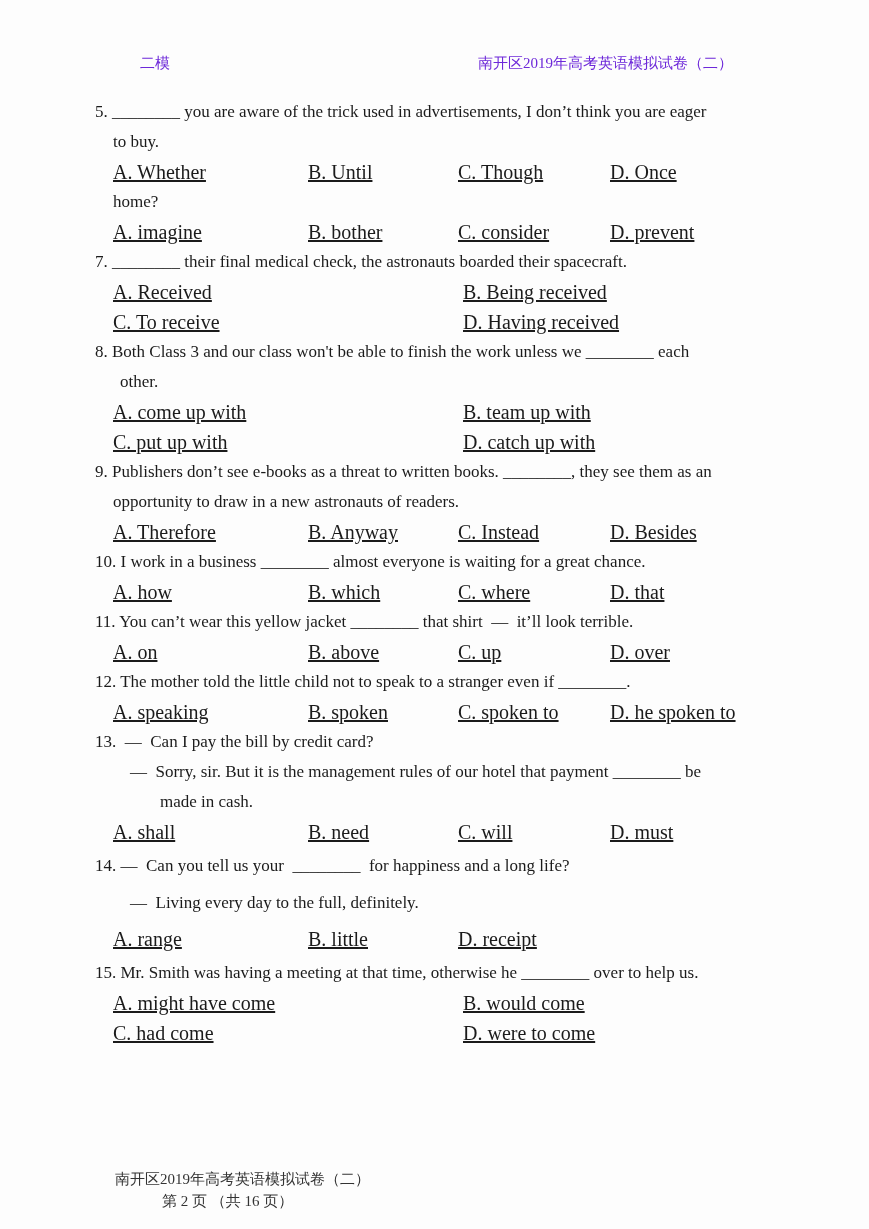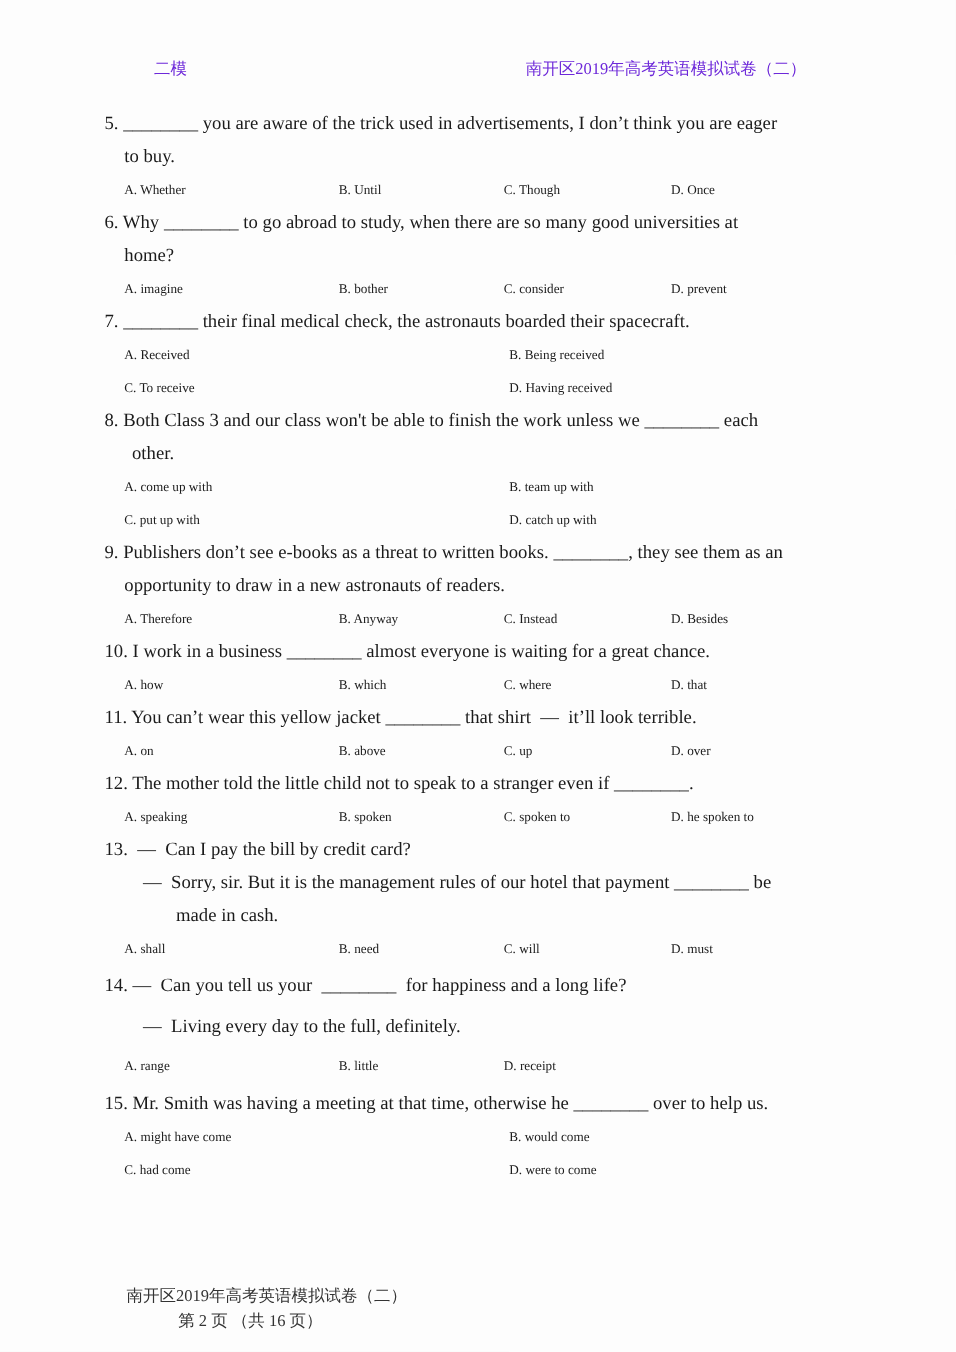--- a/index.html
+++ b/index.html
@@ -47,22 +47,23 @@
   .l3 { padding-left: 35px; }  
   .l4 { padding-left: 65px; }  
   .options {
     display: grid;
     padding-left: 18px;
   }
   .options.cols4 { grid-template-columns: 195px 150px 152px auto; }
   .options.cols2 { grid-template-columns: 350px auto; }
   .option {
     line-height: 30px;
-    font-size: 12px;
+    font-size: 20px;
     white-space: pre;
+    text-decoration: underline;
   }
   
   .question.wide .line   { line-height: 37px; }
   .question.wide .option { line-height: 37px; }
   .footer {
     position: absolute;
     top: 1146px;
     left: 100px;
     font-size: 15px;
     line-height: 22px;
@@ -86,21 +87,20 @@
         <div class="line l0">5. ________ you are aware of the trick used in advertisements, I don’t think you are eager</div>
         <div class="line l1">to buy.</div>
         <div class="options cols4">
           <div class="option">A. Whether</div>
           <div class="option">B. Until</div>
           <div class="option">C. Though</div>
           <div class="option">D. Once</div>
         </div>
       </div>
       <div class="question">
-        <div class="line l0">6. Why ________ to go abroad to study, when there are so many good universities at</div>
         <div class="line l1">home?</div>
         <div class="options cols4">
           <div class="option">A. imagine</div>
           <div class="option">B. bother</div>
           <div class="option">C. consider</div>
           <div class="option">D. prevent</div>
         </div>
       </div>
       <div class="question">
         <div class="line l0">7. ________ their final medical check, the astronauts boarded their spacecraft.</div>

